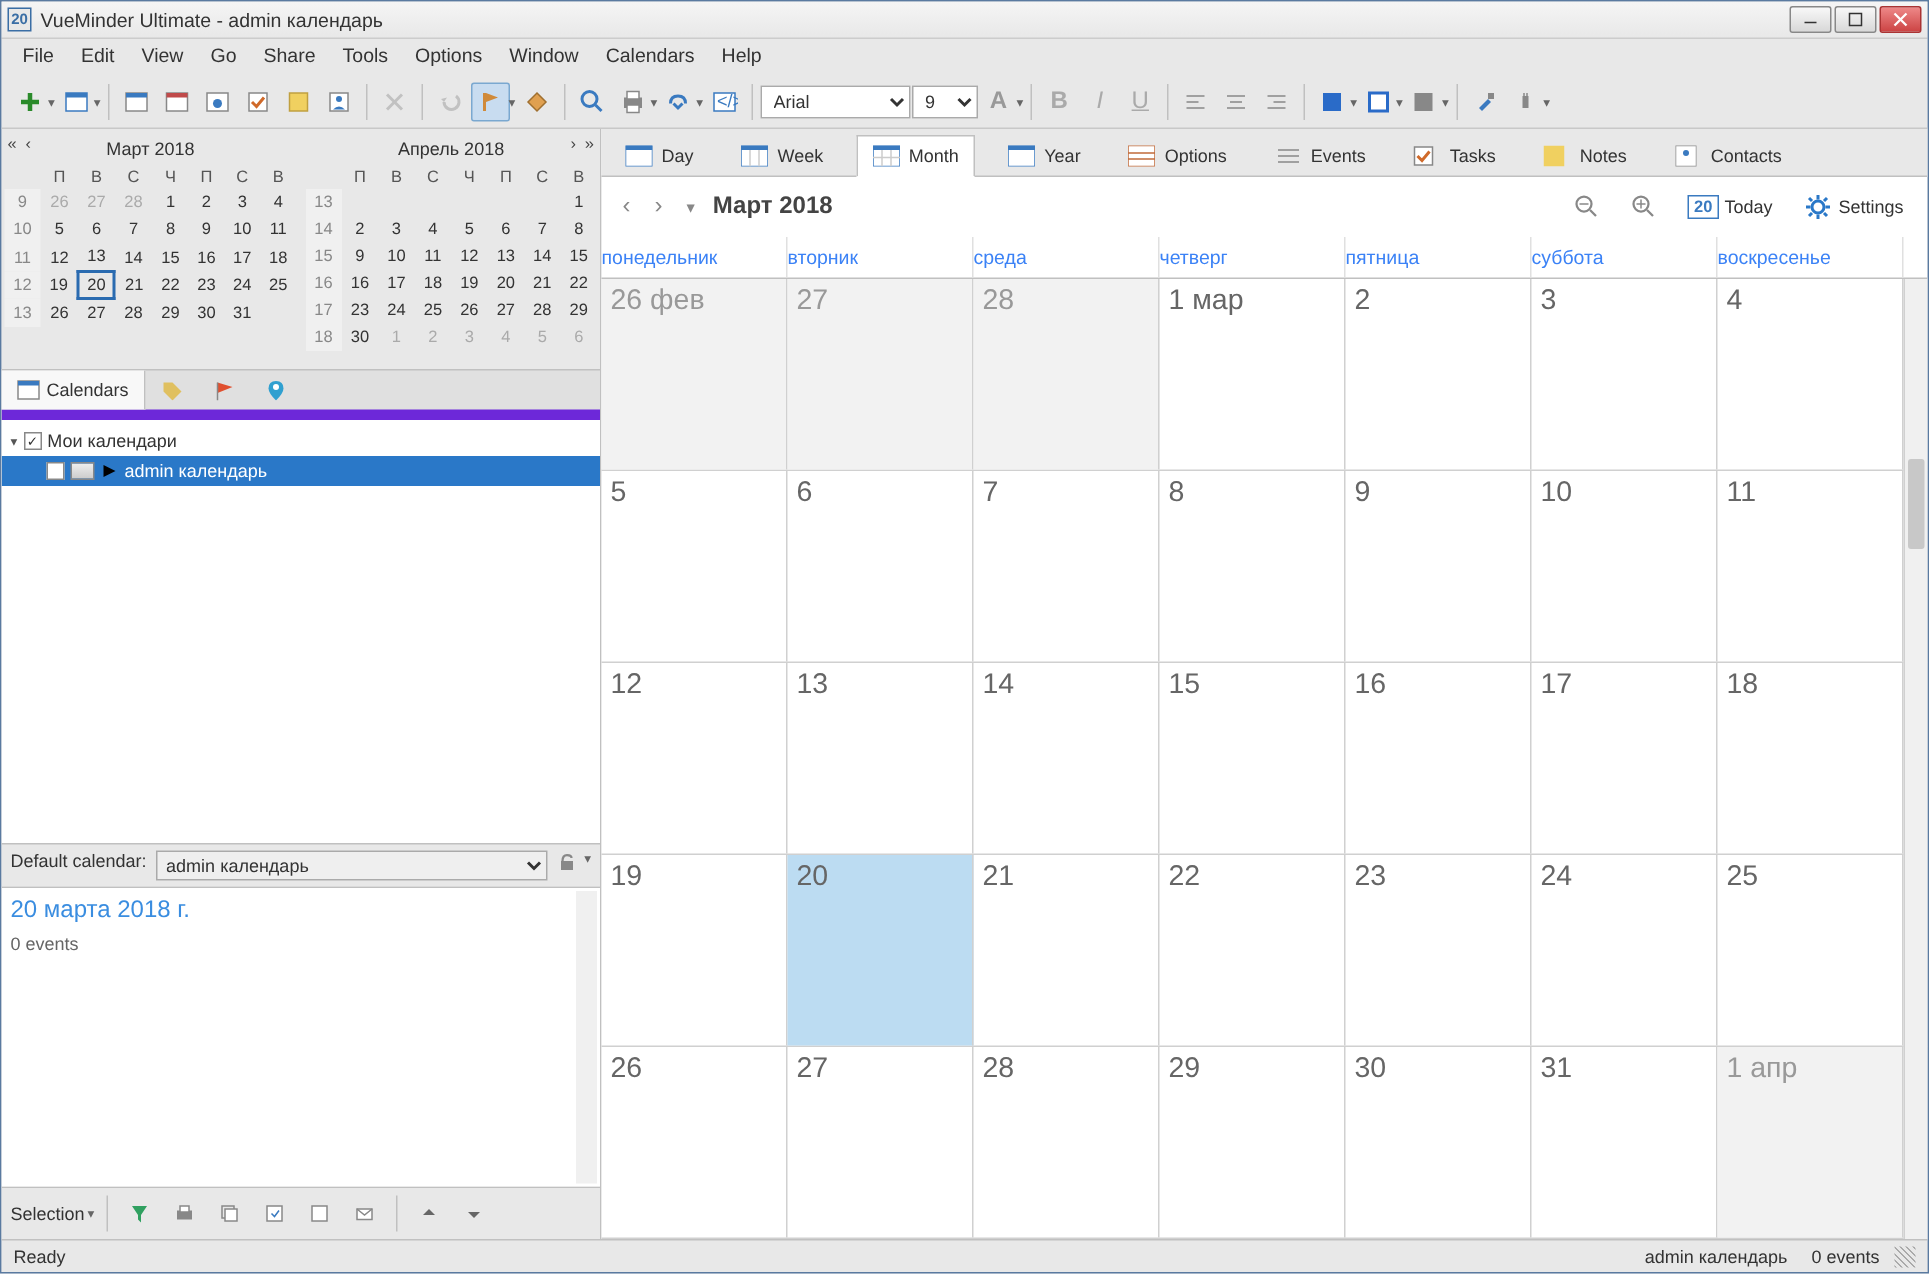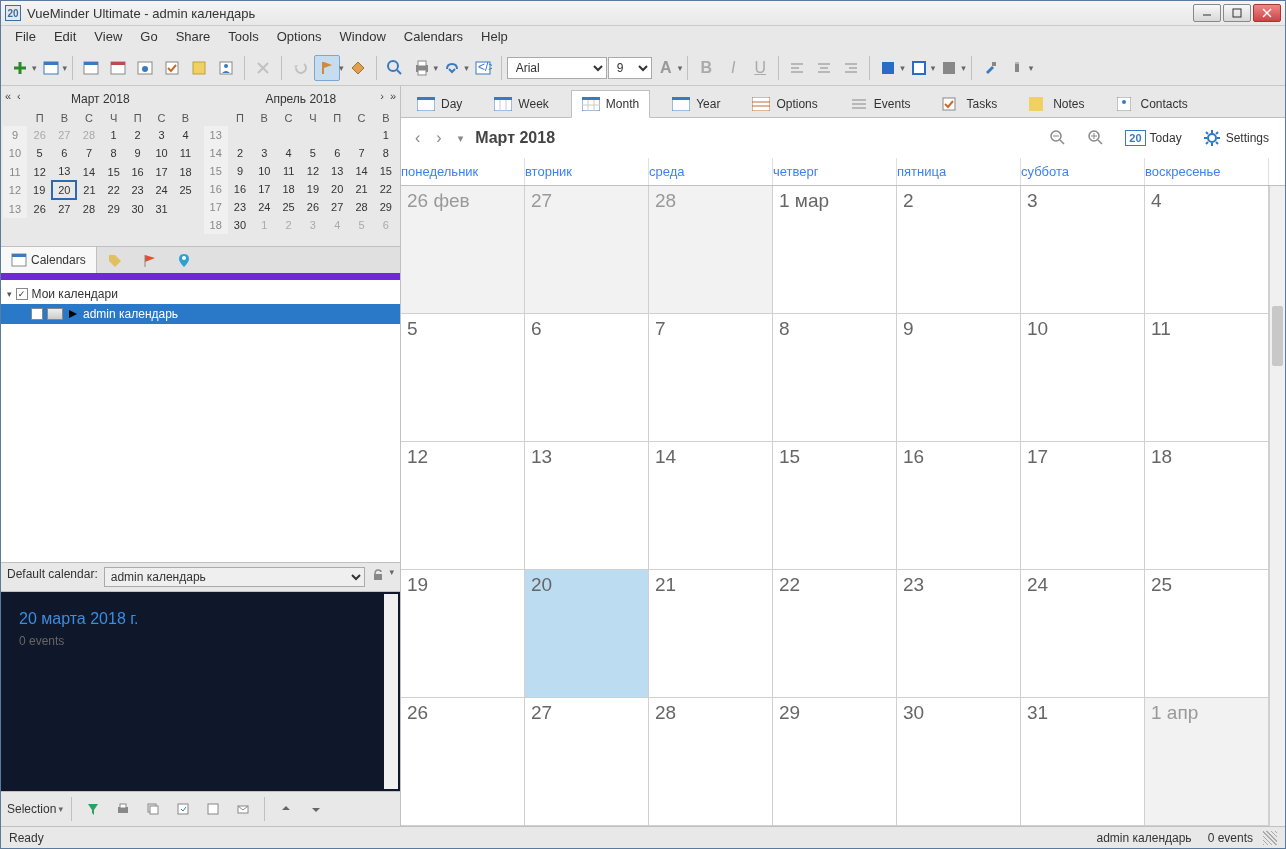--- a/index.html
+++ b/index.html
@@ -36,21 +36,21 @@
 .caltab.active{background:#f8f8f8;border-right:1px solid #c0c0c0}
 .caltree{flex:1;background:#fff;overflow:auto;padding:4px 0}
 .treenode{display:flex;align-items:center;padding:3px 6px;gap:4px;cursor:pointer}
 .treenode.sel{background:#2a78c8;color:#fff}
 .treenode.sel *{color:#fff}
 .tri{font-size:9px;color:#555}
 .chk{width:12px;height:12px;border:1px solid #888;background:#fff;display:flex;align-items:center;justify-content:center;font-size:9px}
 .calico{width:16px;height:12px;background:linear-gradient(#eee,#ccc);border:1px solid #888}
 .defcal{display:flex;align-items:flex-start;padding:4px 6px;gap:6px;background:#e8e8e8;border-top:1px solid #c0c0c0}
 .defcal select{flex:1;height:20px;border:1px solid #aaa;font-size:12px;padding:0 2px}
-.detail{background:#0f172a;padding:18px;border-top:1px solid #c0c0c0;height:200px;position:relative}
+.detail{background:#ffffff;padding:6px;border-top:1px solid #c0c0c0;height:200px;position:relative}
 .detail h3{color:#3a8de0;font-size:16px;font-weight:normal;margin-bottom:6px}
 .detail .sub{color:#666}
 .detailscroll{position:absolute;right:2px;top:2px;bottom:2px;width:14px;background:#f0f0f0}
 .dtoolbar{display:flex;align-items:center;padding:4px 6px;gap:4px;background:#e8e8e8;border-top:1px solid #c0c0c0}
 .right{flex:1;display:flex;flex-direction:column;background:#fff}
 .viewtabs{display:flex;background:#e8e8e8;padding:4px 6px 0;gap:12px;border-bottom:1px solid #c0c0c0}
 .viewtab{padding:6px 10px;cursor:pointer;display:flex;align-items:center;gap:6px;font-size:14px}
 .viewtab.active{background:#fff;border:1px solid #c0c0c0;border-bottom:1px solid #fff;margin-bottom:-1px}
 .viewtab .vi{width:18px;height:14px;display:inline-block}
 .calhdr{display:flex;align-items:center;padding:6px 10px;gap:8px}

